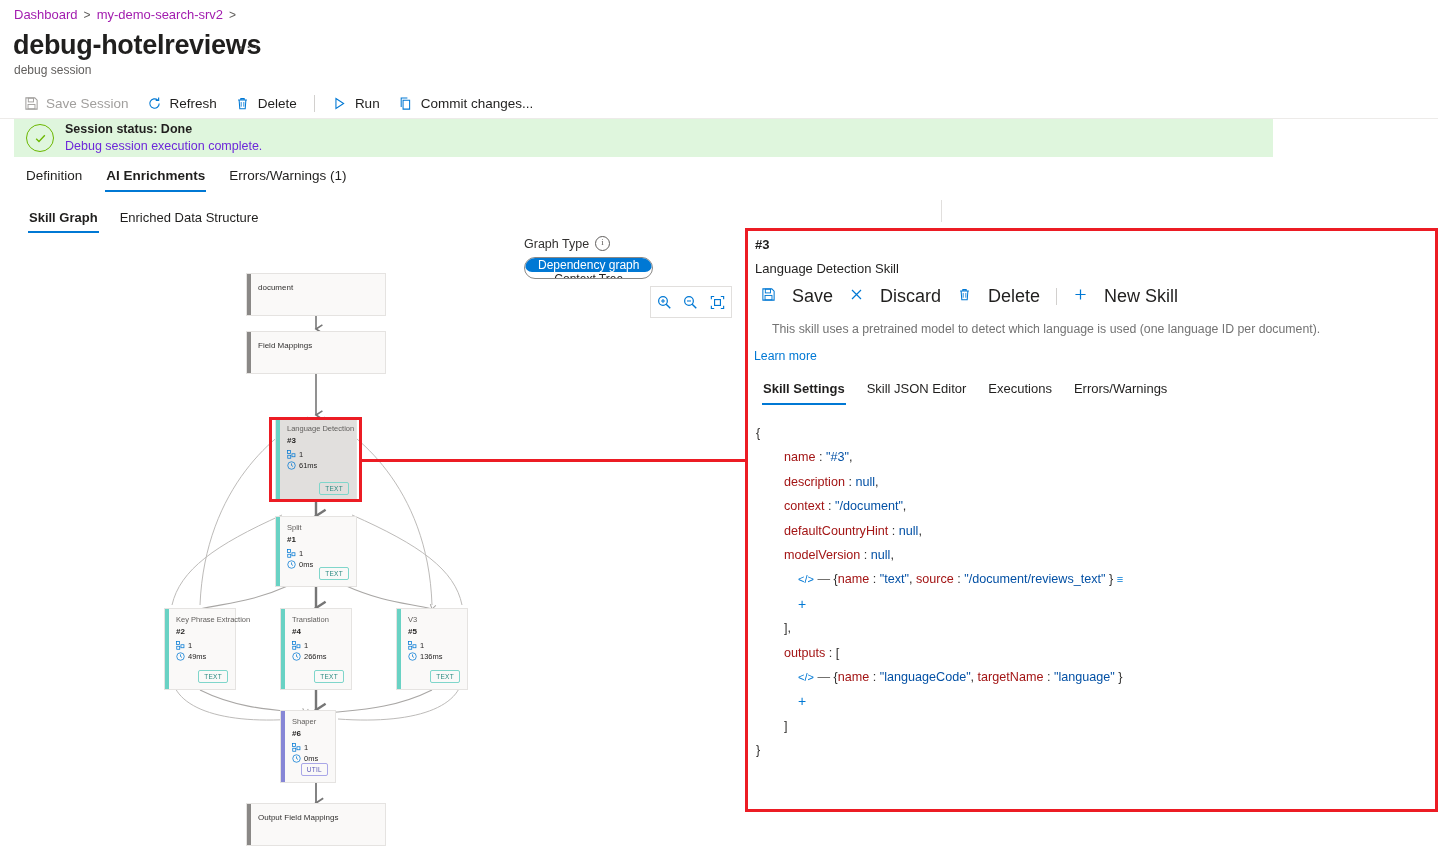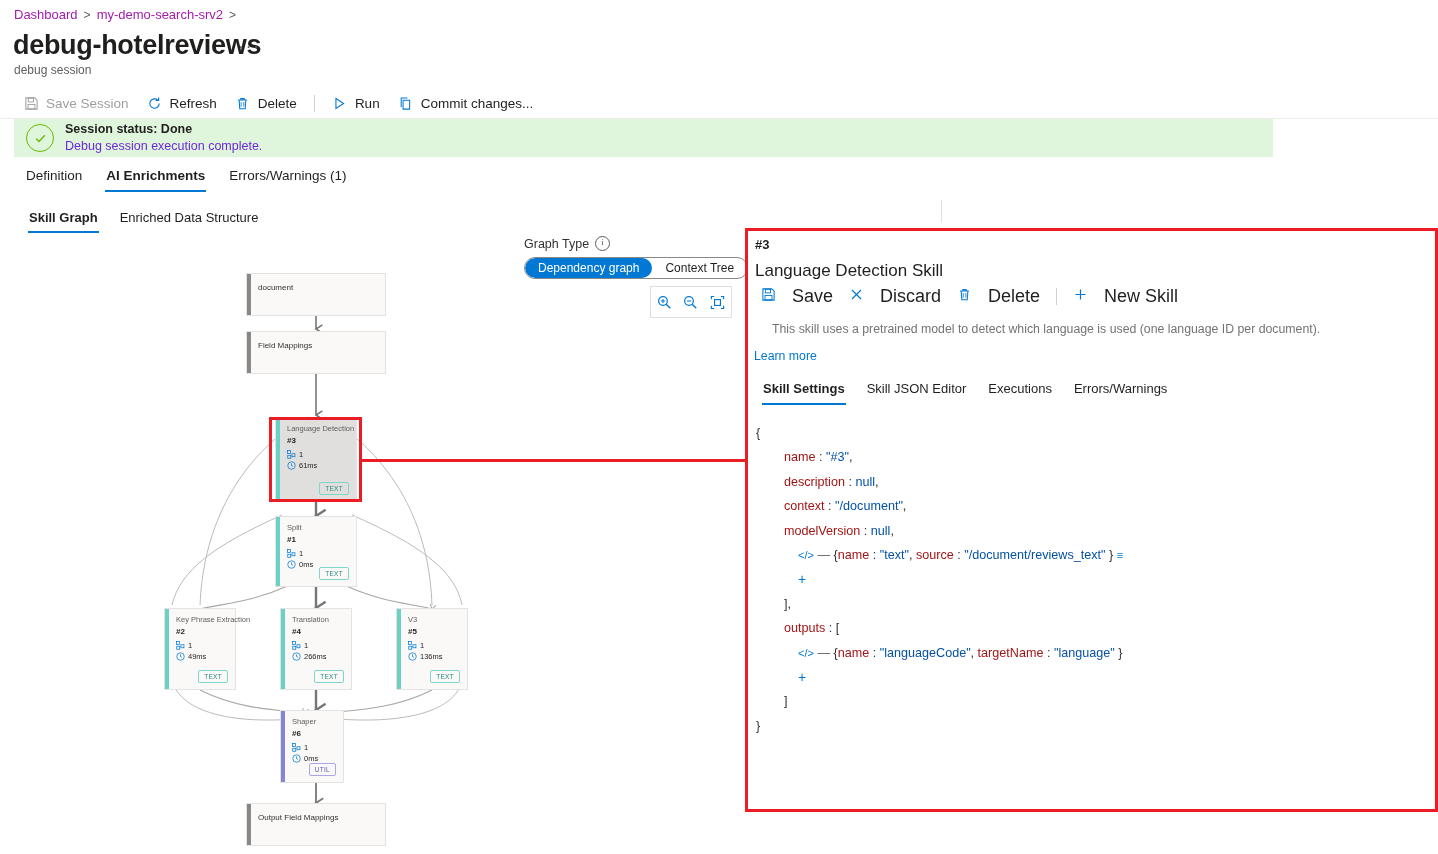--- a/index.html
+++ b/index.html
@@ -49,21 +49,21 @@
   .pivot2{position:absolute;left:18px;top:205px;display:flex;align-items:flex-end;gap:0;}
   .pivot2 .tab{position:relative;padding:5px 11px 8px 11px;font-size:13px;color:#201f1e;cursor:pointer;white-space:nowrap;}
   .pivot2 .tab.sel{font-weight:600;}
   .pivot2 .tab.sel::after{content:"";position:absolute;left:10px;right:10px;bottom:0;height:2px;background:#0078d4;}
 
   .mid-divider{position:absolute;left:941px;top:200px;width:1px;height:22px;background:#e1dfdd;}
 
   
   .gt-label{position:absolute;left:524px;top:236px;font-size:12.5px;color:#323130;display:flex;align-items:center;gap:6px;}
   .info-ico{width:13px;height:13px;border-radius:50%;border:1px solid #605e5c;color:#605e5c;font-size:9px;line-height:11px;text-align:center;font-family:"Liberation Serif",serif;cursor:pointer;}
-  .seg{position:absolute;left:524px;top:257px;height:22px;border:1px solid #8a8886;border-radius:11px;display:flex;align-items:center;box-sizing:border-box;overflow:hidden;background:#fff;}
+  .seg{position:absolute;left:524px;top:257px;height:22px;border:1px solid #8a8886;border-radius:11px;display:flex;align-items:center;box-sizing:border-box;overflow:hidden;background:#fff;flex-direction:column;}
   .seg .opt{font-size:12px;padding:0 13px;height:100%;display:flex;align-items:center;cursor:pointer;color:#201f1e;white-space:nowrap;}
   .seg .opt.sel{background:#0078d4;color:#fff;border-radius:11px;}
 
   .zoombar{position:absolute;left:650px;top:286px;width:80px;height:30px;border:1px solid #e1dfdd;background:#fff;display:flex;align-items:center;justify-content:space-around;}
   .zoombar .zbtn{width:22px;height:22px;display:flex;align-items:center;justify-content:center;cursor:pointer;}
 
   
   .graph{position:absolute;left:0;top:225px;width:745px;height:629px;overflow:hidden;}
   .node{position:absolute;box-sizing:border-box;background:#faf9f8;border:1px solid #e5e3e1;}
   .node .bar{position:absolute;left:0;top:0;bottom:0;width:4px;}
@@ -80,21 +80,21 @@
   .edge{position:absolute;left:0;top:0;width:745px;height:629px;pointer-events:none;}
 
   
   .hl-node{position:absolute;left:269px;top:417px;width:93px;height:85px;border:3px solid #ec1c24;box-sizing:border-box;}
   
   .hl-line{position:absolute;left:362px;top:459px;width:383px;height:3px;background:#ec1c24;}
 
   
   .panel{position:absolute;left:745px;top:228px;width:693px;height:584px;border:3px solid #ec1c24;box-sizing:border-box;background:#fff;}
   .p-id{position:absolute;left:7px;top:6px;font-size:13px;font-weight:700;color:#201f1e;}
-  .p-name{position:absolute;left:7px;top:30px;font-size:17px;color:#201f1e;}
+  .p-name{position:absolute;left:7px;top:30px;font-size:13px;color:#201f1e;}
   .p-cmdbar{position:absolute;left:5px;top:52px;display:flex;align-items:center;}
   .p-cmd{display:flex;align-items:center;gap:16px;padding:3px 8px;font-size:18px;color:#201f1e;cursor:pointer;white-space:nowrap;}
   .p-desc{position:absolute;left:24px;top:90px;width:675px;font-size:12.3px;line-height:1.33;color:#737373;}
   .p-link{position:absolute;left:6px;top:118px;font-size:12.3px;color:#0078d4;cursor:pointer;text-decoration:none;}
   .p-pivot{position:absolute;left:4px;top:145px;display:flex;align-items:flex-end;}
   .p-pivot .tab{position:relative;padding:5px 11px 9px 11px;font-size:13px;color:#201f1e;cursor:pointer;white-space:nowrap;}
   .p-pivot .tab.sel{font-weight:600;}
   .p-pivot .tab.sel::after{content:"";position:absolute;left:10px;right:10px;bottom:0;height:2.5px;background:#0078d4;}
 
   
@@ -381,21 +381,21 @@
     <div class="stat s2">
       <svg width="9" height="9" viewBox="0 0 12 12">
           <circle cx="6" cy="6" r="5" fill="none" stroke="#0078d4" stroke-width="1"></circle>
           <path d="M6 3.2V6l2 1.3" stroke="#0078d4" stroke-width="1" fill="none"></path>
         </svg>
       <span>136ms</span>
     </div>
     <div class="badge text">TEXT</div>
   </div>
 
-  <div class="node" style="left:280px;top:485px;width:64px;height:73px;">
+  <div class="node" style="left:280px;top:485px;width:56px;height:73px;">
     <div class="bar" style="background:#8686d6"></div>
     <div class="ntitle">Shaper</div>
     <div class="nid">#6</div>
     <div class="stat s1">
       <svg width="9" height="9" viewBox="0 0 12 12">
           <rect x="0.6" y="0.6" width="4" height="4" fill="none" stroke="#0078d4" stroke-width="1"></rect>
           <rect x="6.6" y="5" width="4" height="4" fill="none" stroke="#0078d4" stroke-width="1"></rect>
           <rect x="1" y="7" width="4" height="4" fill="none" stroke="#0078d4" stroke-width="1"></rect>
         </svg>
       <span>1</span>
@@ -486,20 +486,25 @@
       <span class="k">description</span>
       <span class="p">:</span>
       <span class="n">null</span><span class="p">,</span>
     </span>
     <span class="jl ind1">
       <span class="k">context</span>
       <span class="p">:</span>
       <span class="s">"/document"</span><span class="p">,</span>
     </span>
     <span class="jl ind1">
+      <span class="k">defaultCountryHint</span>
+      <span class="p">:</span>
+      <span class="n">null</span><span class="p">,</span>
+    </span>
+    <span class="jl ind1">
       <span class="k">modelVersion</span>
       <span class="p">:</span>
       <span class="n">null</span><span class="p">,</span>
     </span>
 
     <span class="jl ind2">
       <span class="gut">&lt;/&gt;</span>
       <span class="dash">—</span>
       <span class="p">{</span><span class="k">name</span>
       <span class="p">:</span>

